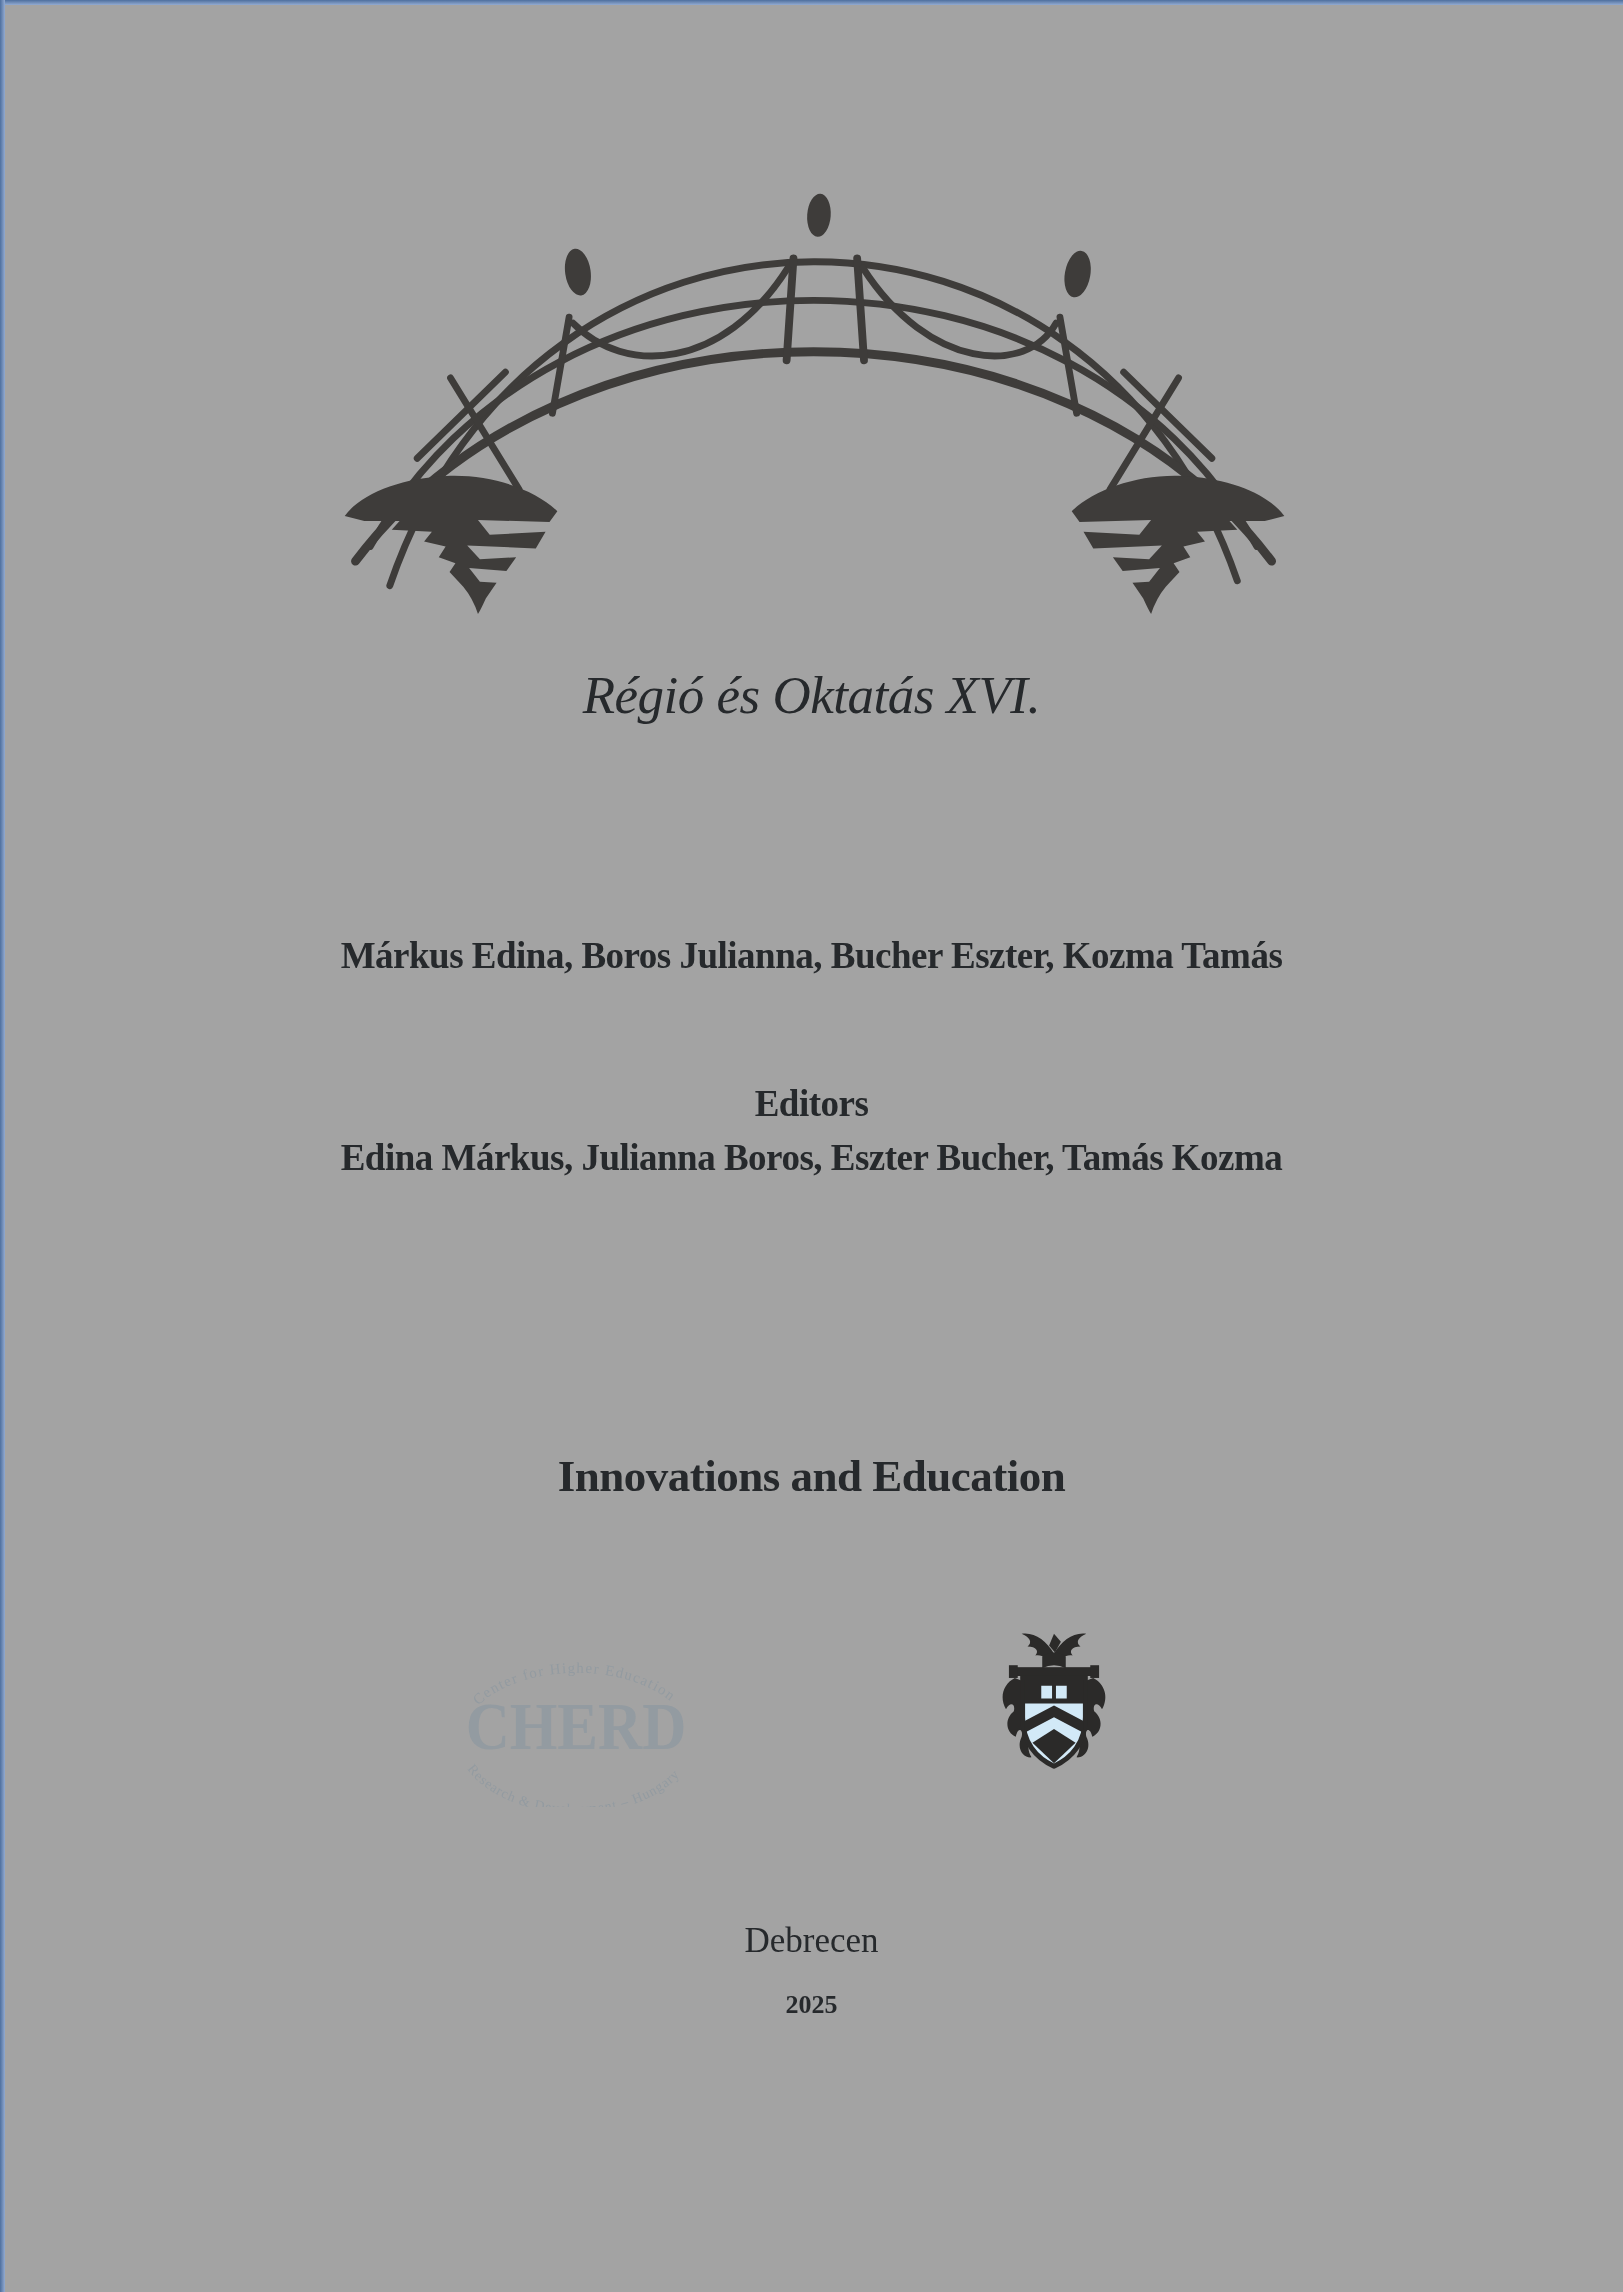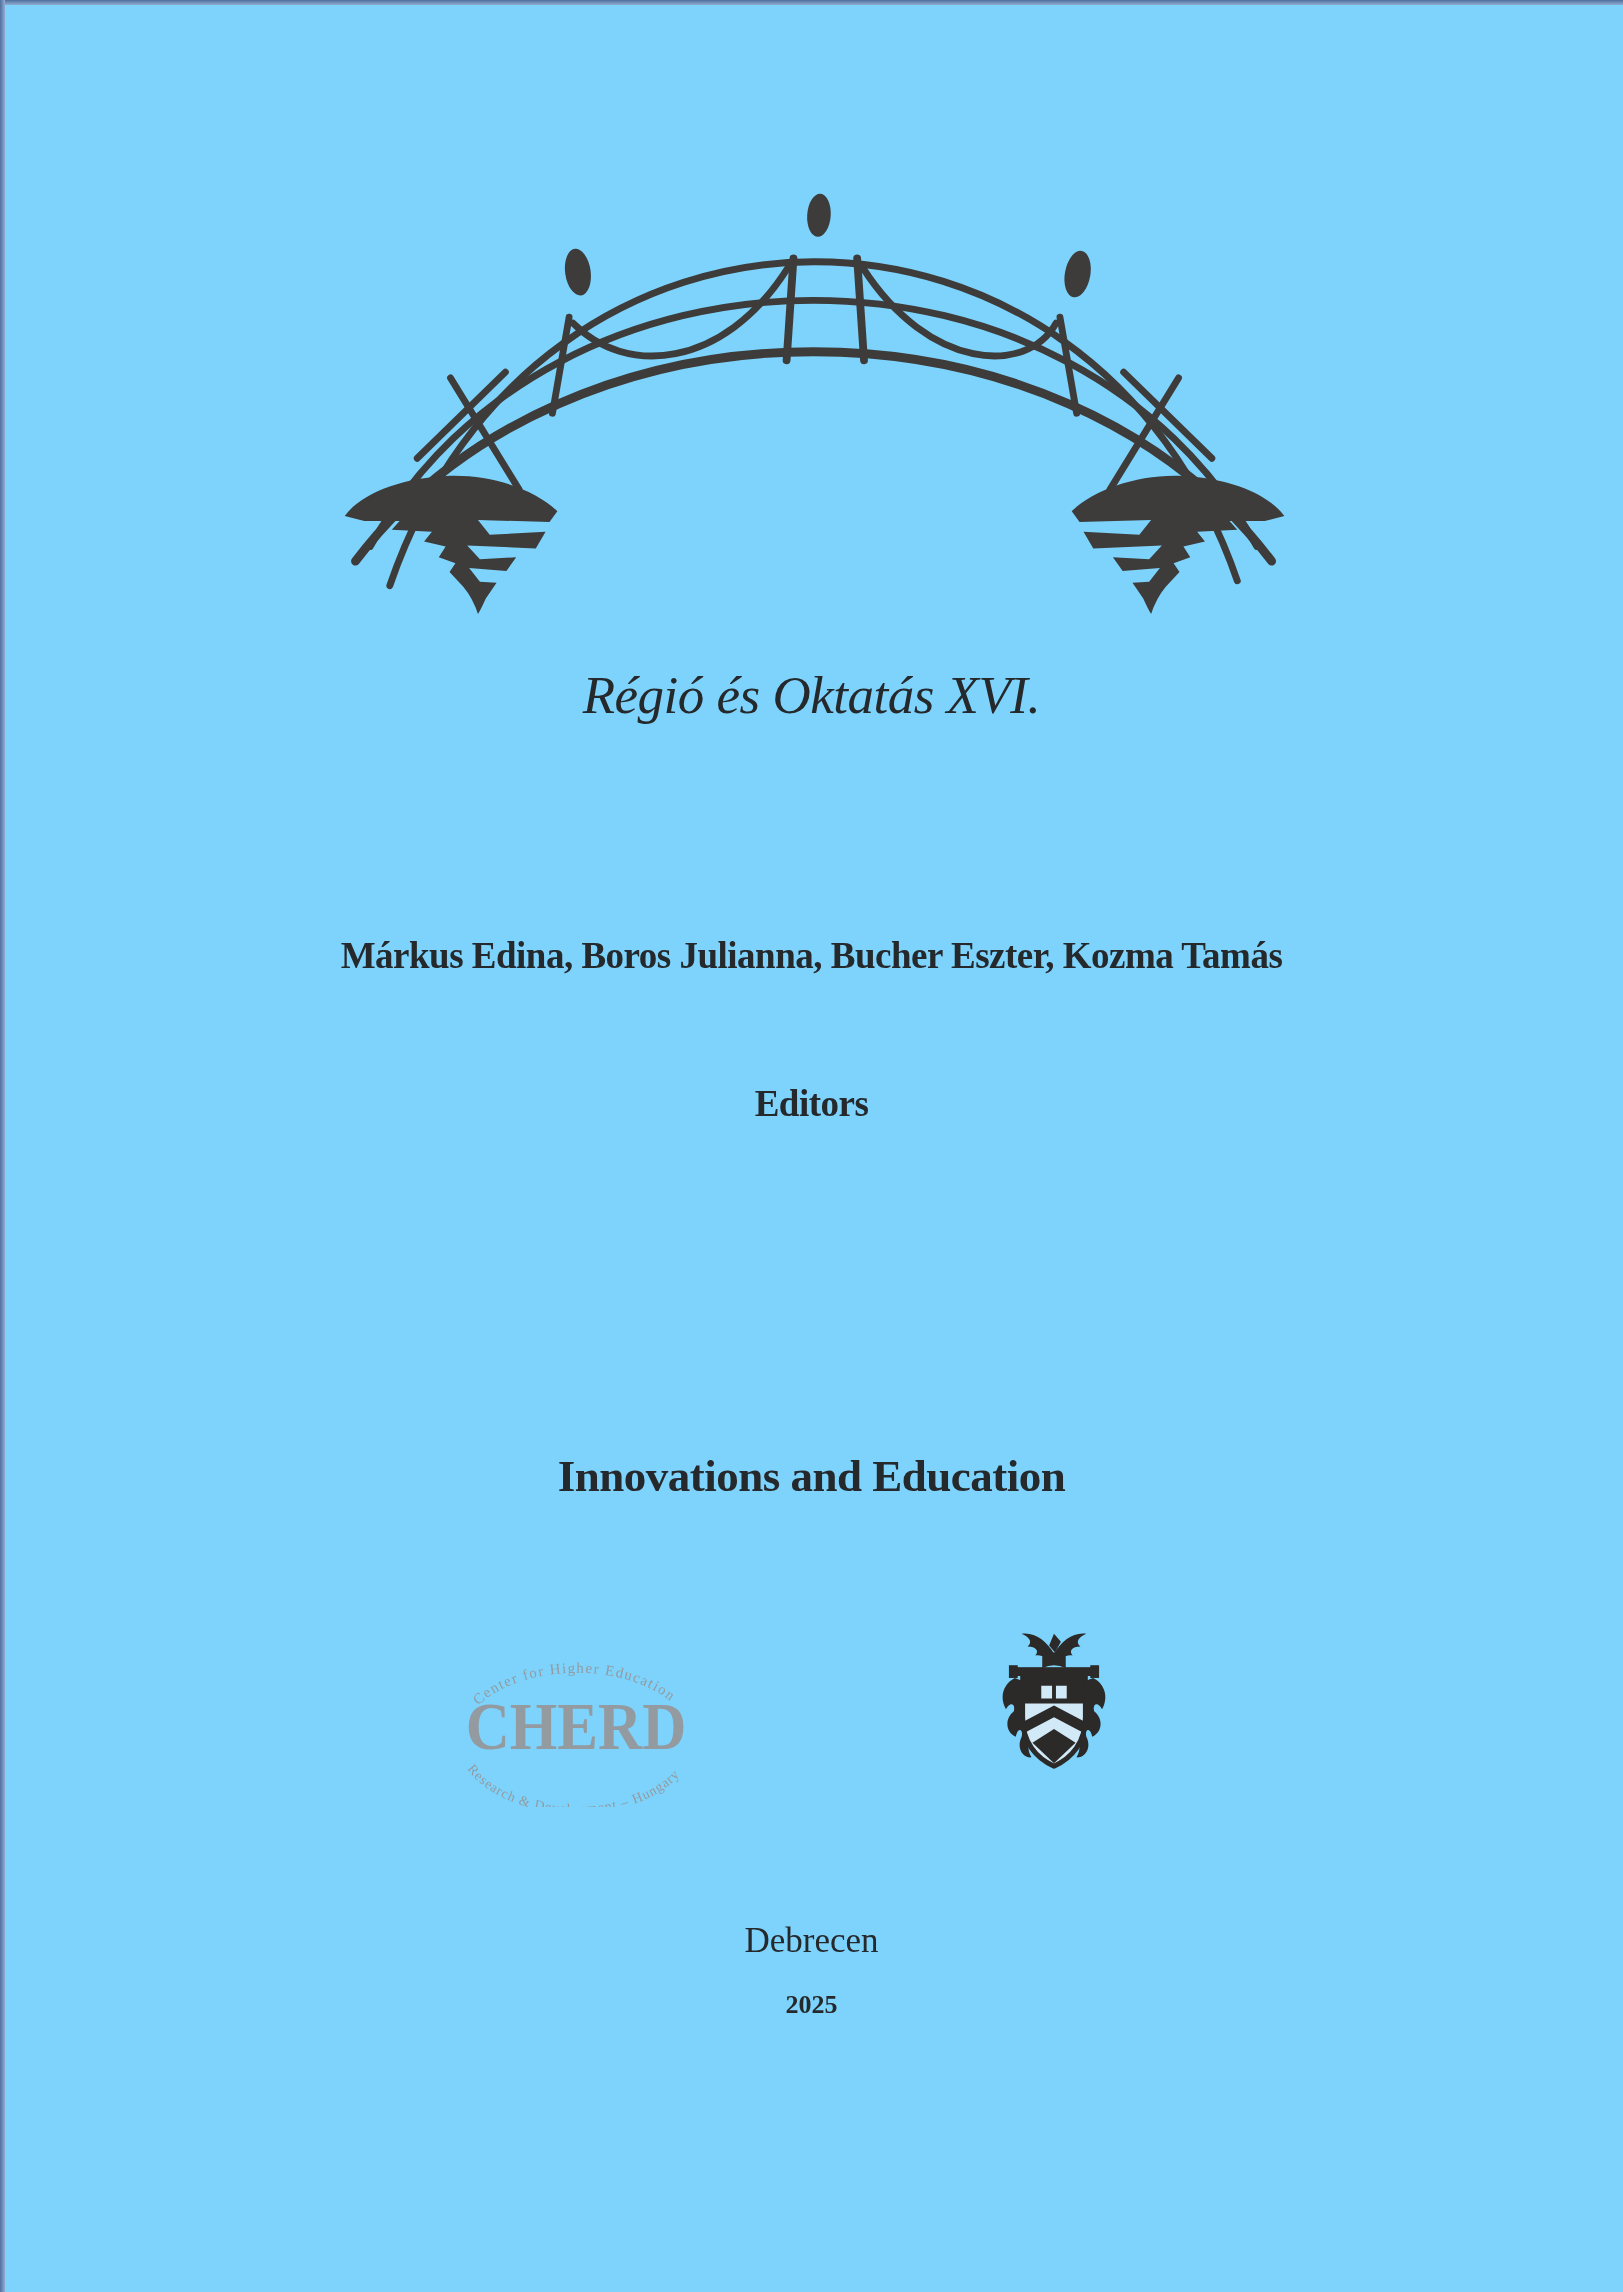--- a/index.html
+++ b/index.html
@@ -1,19 +1,19 @@
 <!DOCTYPE html>
 <html><head>
 <meta charset="utf-8">
 <style>
   html,body{margin:0;padding:0;background:#e8eef2;}
   .page{
     position:relative;
     width:1623px;height:2293px;
-    background:#7dd3fc;
+    background:#a3a3a3;
     overflow:hidden;
     font-family:"Liberation Serif","DejaVu Serif",serif;
     color:#26292c;
   }
   .edge-top{position:absolute;left:0;top:0;width:100%;height:4.9px;
     background:linear-gradient(to bottom,#4e6f9e,#93abd1);}
   .edge-left{position:absolute;left:0;top:0;width:4.9px;height:100%;
     background:linear-gradient(to right,#4e6f9e,#93abd1);}
   .centered{position:absolute;left:0;right:0;text-align:center;}
 
@@ -83,20 +83,21 @@
       <use href="#bushL"></use>
       <use href="#bushL" transform="translate(987,0) scale(-1,1)"></use>
     </g>
   </svg>
 
   <div class="centered series-title">Régió és Oktatás XVI.</div>
 
   <div class="centered h-heading editors-hu-names">Márkus Edina, Boros Julianna, Bucher Eszter, Kozma Tamás</div>
 
   <div class="centered h-heading editors-en-heading">Editors</div>
+  <div class="centered h-heading editors-en-names">Edina Márkus, Julianna Boros, Eszter Bucher, Tamás Kozma</div>
 
   <div class="centered title-en">Innovations and Education</div>
 
   <svg class="cherd" viewBox="0 0 300 190">
     <defs>
       <path id="cherd-arc-top" d="M 26,112 A 126,76 0 0 1 274,106"></path>
       <path id="cherd-arc-bottom" d="M 20,110 A 130,84 0 0 0 280,118"></path>
     </defs>
     <text font-family="Liberation Serif, DejaVu Serif, serif" font-size="16" fill="#939ba1" letter-spacing="1.5">
       <textPath href="#cherd-arc-top" startOffset="50%" text-anchor="middle">Center for Higher Education</textPath>

